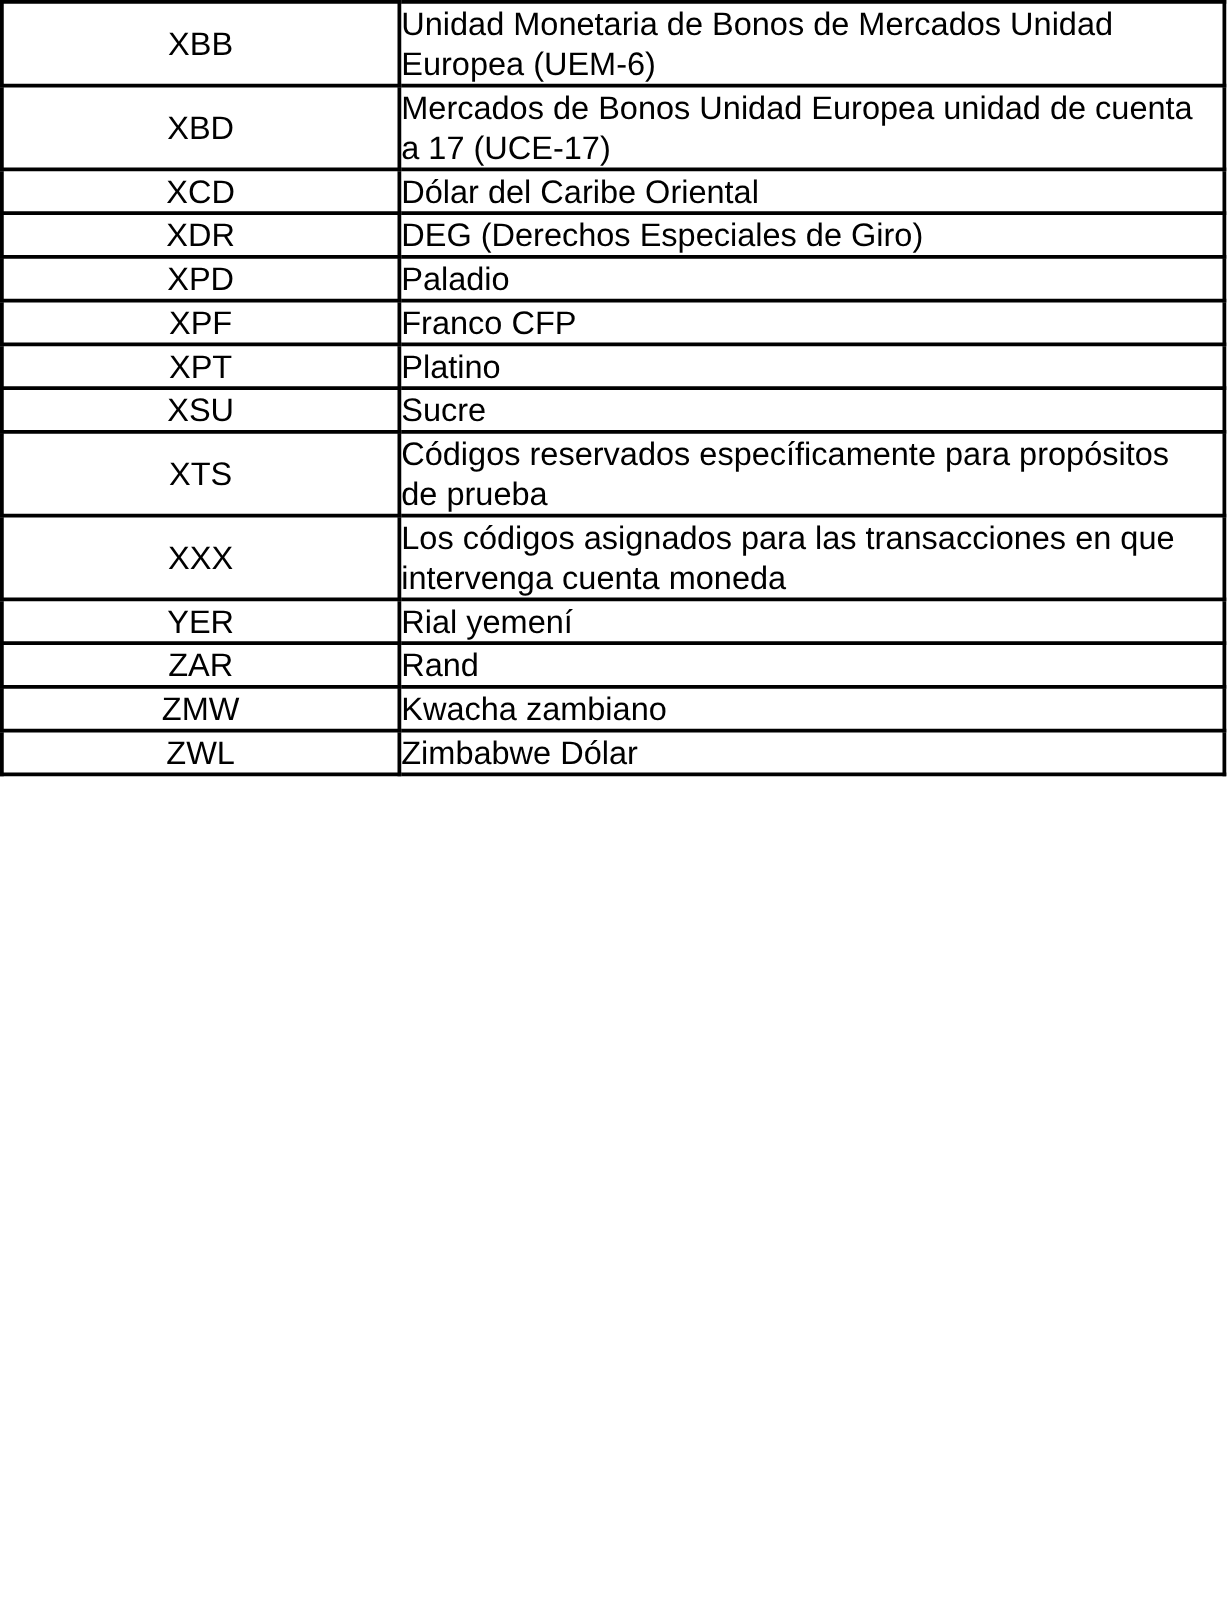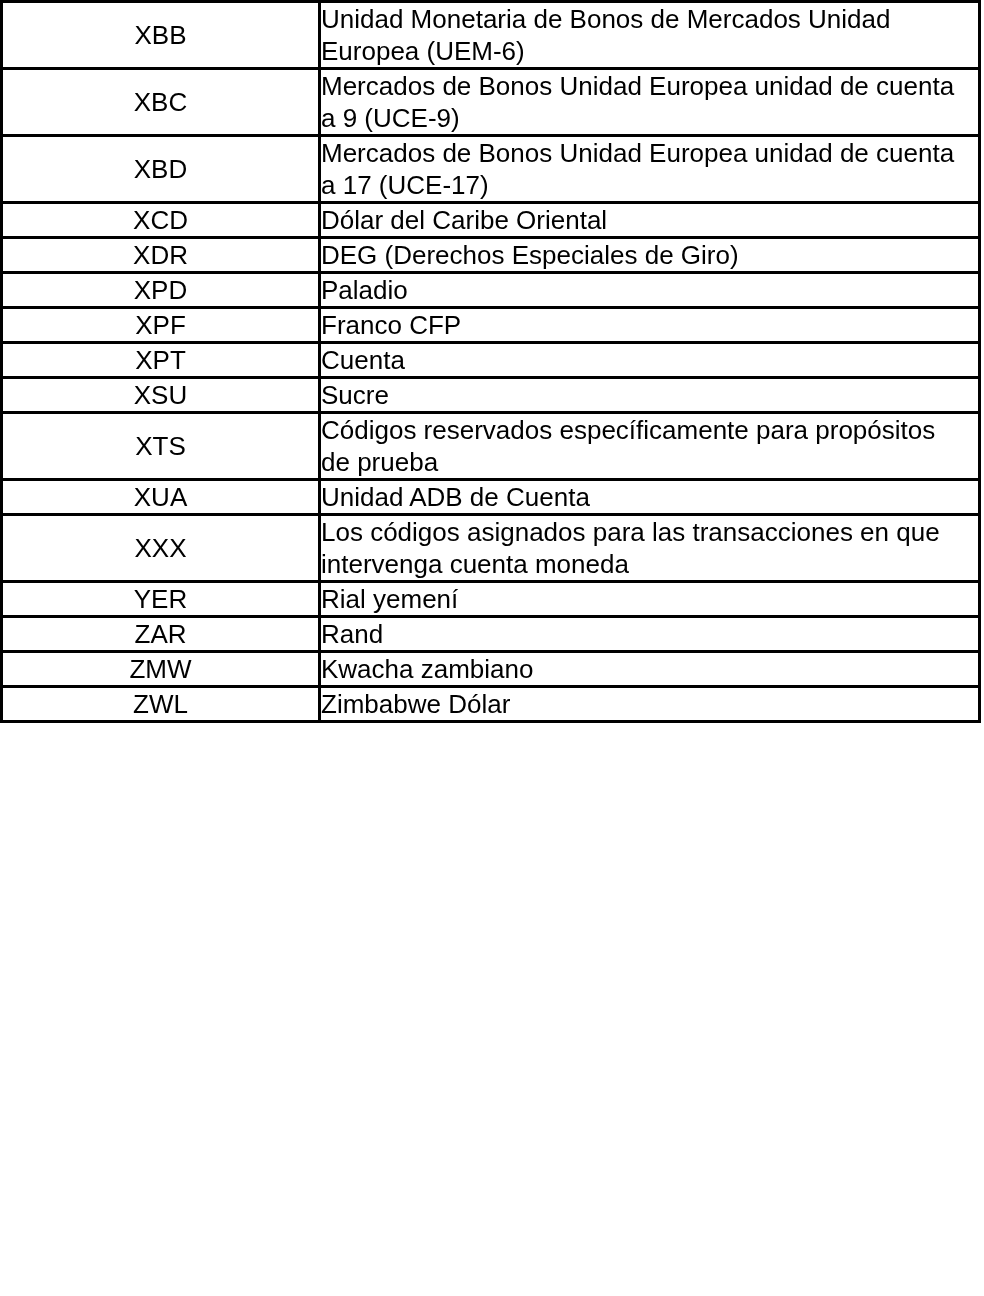--- a/index.html
+++ b/index.html
@@ -54,25 +54,20 @@
 
 <div class="page">
   <table class="currency-table">
     <tbody>
         <tr>
           <td class="code-cell">XBB</td>
           <td class="desc-cell">Unidad Monetaria de Bonos de Mercados Unidad
 Europea (UEM-6)</td>
         </tr>
         <tr>
-          <td class="code-cell">XBC</td>
-          <td class="desc-cell">Mercados de Bonos Unidad Europea unidad de cuenta
-a 9 (UCE-9)</td>
-        </tr>
-        <tr>
           <td class="code-cell">XBD</td>
           <td class="desc-cell">Mercados de Bonos Unidad Europea unidad de cuenta
 a 17 (UCE-17)</td>
         </tr>
         <tr>
           <td class="code-cell">XCD</td>
           <td class="desc-cell">Dólar del Caribe Oriental</td>
         </tr>
         <tr>
           <td class="code-cell">XDR</td>
@@ -81,34 +76,30 @@
         <tr>
           <td class="code-cell">XPD</td>
           <td class="desc-cell">Paladio</td>
         </tr>
         <tr>
           <td class="code-cell">XPF</td>
           <td class="desc-cell">Franco CFP</td>
         </tr>
         <tr>
           <td class="code-cell">XPT</td>
-          <td class="desc-cell">Cuenta</td>
+          <td class="desc-cell">Platino</td>
         </tr>
         <tr>
           <td class="code-cell">XSU</td>
           <td class="desc-cell">Sucre</td>
         </tr>
         <tr>
           <td class="code-cell">XTS</td>
           <td class="desc-cell">Códigos reservados específicamente para propósitos
 de prueba</td>
-        </tr>
-        <tr>
-          <td class="code-cell">XUA</td>
-          <td class="desc-cell">Unidad ADB de Cuenta</td>
         </tr>
         <tr>
           <td class="code-cell">XXX</td>
           <td class="desc-cell">Los códigos asignados para las transacciones en que
 intervenga cuenta moneda</td>
         </tr>
         <tr>
           <td class="code-cell">YER</td>
           <td class="desc-cell">Rial yemení</td>
         </tr>

